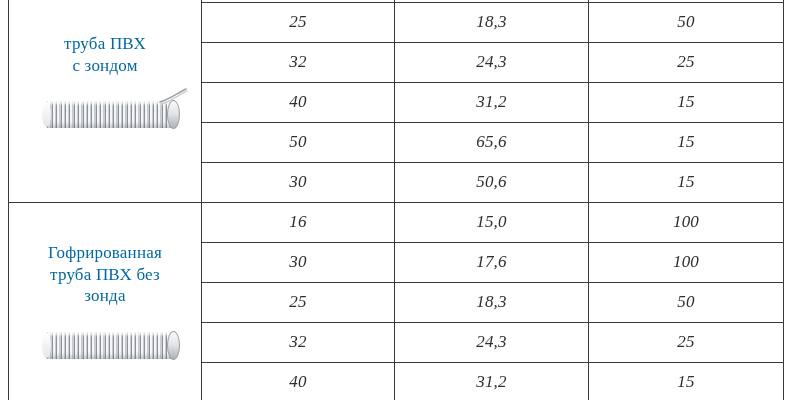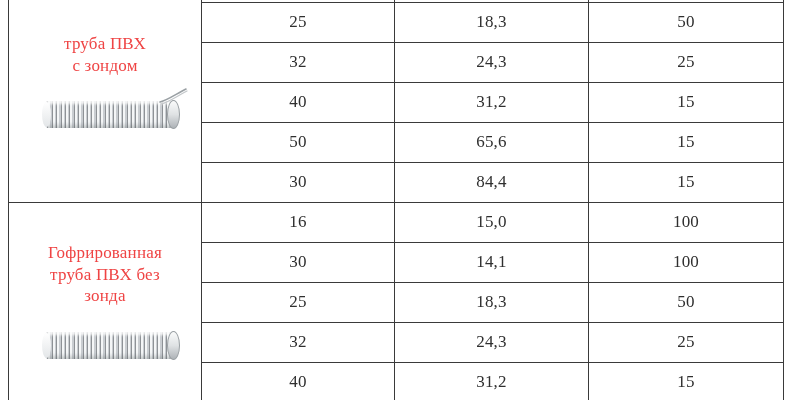--- a/index.html
+++ b/index.html
@@ -43,33 +43,33 @@
     color: #2f2f2f;
     letter-spacing: 0.2px;
   }
 
   
   .col-label  { width: 193px; }
   .col-dn     { width: 193px; }
   .col-id     { width: 194px; }
   .col-length { width: 195px; }
 
-  .data-cell { height: 39px; }
+  .data-cell { height: 39px; font-style: italic; }
 
   
   .label-cell {
     text-align: left;
     vertical-align: top;
     padding: 6px 10px 8px 14px;
     position: relative;
   }
   .label-title {
     font-size: 17px;
     line-height: 1.26;
-    color: #ef4444;
+    color: #0369a1;
     white-space: pre-line;
     margin: 0;
   }
 
   
   .pipe-figure {
     margin: 16px 0 0 28px;
     width: 152px;
     height: 40px;
     position: relative;
@@ -171,40 +171,40 @@
         <td class="data-cell">31,2</td>
         <td class="data-cell">15</td>
       </tr>
       <tr>
         <td class="data-cell">50</td>
         <td class="data-cell">65,6</td>
         <td class="data-cell">15</td>
       </tr>
       <tr>
         <td class="data-cell">30</td>
-        <td class="data-cell">84,4</td>
+        <td class="data-cell">50,6</td>
         <td class="data-cell">15</td>
       </tr>
 
       <tr>
         <td class="label-cell" rowspan="5">
           <div class="label-title">Гофрированная
 труба ПВХ без
 зонда</div>
           <div class="pipe-figure">
             <div class="pipe-body"></div>
           </div>
         </td>
         <td class="data-cell">16</td>
         <td class="data-cell">15,0</td>
         <td class="data-cell">100</td>
       </tr>
       <tr>
         <td class="data-cell">30</td>
-        <td class="data-cell">14,1</td>
+        <td class="data-cell">17,6</td>
         <td class="data-cell">100</td>
       </tr>
       <tr>
         <td class="data-cell">25</td>
         <td class="data-cell">18,3</td>
         <td class="data-cell">50</td>
       </tr>
       <tr>
         <td class="data-cell">32</td>
         <td class="data-cell">24,3</td>

